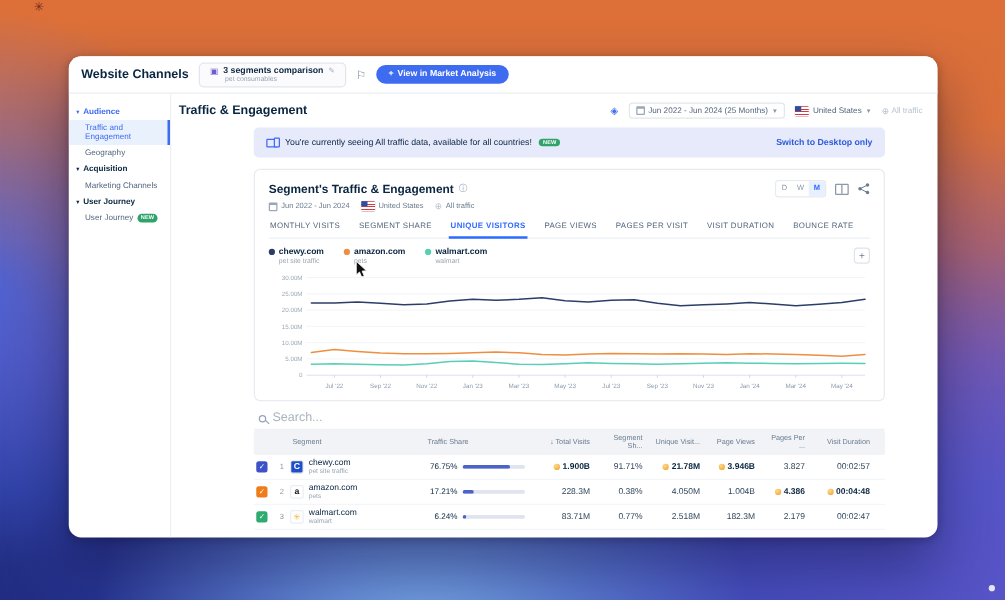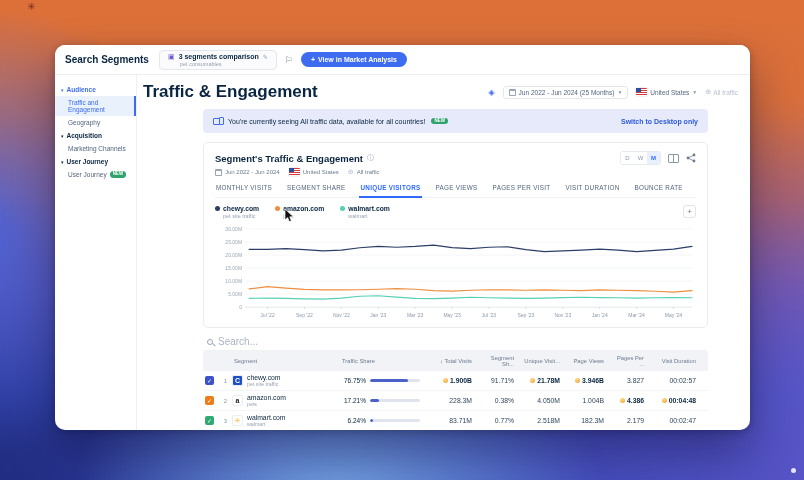--- a/index.html
+++ b/index.html
@@ -39,21 +39,21 @@
   .side-head{display:flex;align-items:center;gap:3px;padding:3px 6px;font-size:6.5px;font-weight:bold;color:#092540;cursor:pointer}
   .side-head.active{color:#3e6cf0}
   .side-head .chev{font-size:5px;color:inherit}
   .side-item{display:flex;align-items:center;gap:3px;padding:3px 4px 3px 13px;font-size:6.5px;color:#54657e;cursor:pointer}
   .side-item.active{color:#3e6cf0;background:#e9f1fd;border-right:2px solid #3e6cf0}
   .badge{background:#2fa36b;color:#fff;font-size:4.5px;font-weight:bold;border-radius:999px;padding:1px 3px;line-height:1}
 
   
   .main{flex:1;position:relative;overflow:hidden}
   .mhead{display:flex;align-items:center;justify-content:space-between;padding:7px 12px 0 6px}
-  .mtitle{font-size:17px;font-weight:bold;color:#092540}
+  .mtitle{font-size:10px;font-weight:bold;color:#092540}
   .mmeta{display:flex;align-items:center;gap:8px;font-size:6.5px;color:#54657e}
   .gem{color:#3e6cf0;font-size:8px}
   .pillbox{display:flex;align-items:center;gap:3px;border:1px solid #e3e6ec;border-radius:3px;padding:2px 5px;cursor:pointer;background:#fff}
   .cal{width:7px;height:7px;border:1px solid #9aa6b8;border-top:2.5px solid #9aa6b8;border-radius:1px;display:inline-block}
   .chev{font-size:5px;color:#8a98a8}
   .flagsel{display:flex;align-items:center;gap:3px;cursor:pointer}
   .us-flag{width:11px;height:8px;border-radius:1px;background:repeating-linear-gradient(180deg,#d23b3b 0 1px,#fff 1px 2px);position:relative;box-shadow:0 0 0 .5px #dfe3ea;display:inline-block}
   .us-flag::before{content:"";position:absolute;left:0;top:0;width:5px;height:4px;background:#2b4fa0}
   .alltraffic{display:flex;align-items:center;gap:2px;color:#b9c2cf}
   .globe{font-size:7px;color:#b9c2cf}
@@ -124,21 +124,21 @@
 </style>
 </head>
 <body>
 
 <span class="desk-glyph">✳</span>
 <span class="desk-dot"></span>
 
 <div class="window">
 
   <div class="topbar">
-    <div class="app-title">Search Segments</div>
+    <div class="app-title">Website Channels</div>
     <div class="comp-pill">
       <div class="comp-row">
         <span class="comp-ic">▣</span>
         <span class="comp-title">3 segments comparison</span>
         <span class="pencil">✎</span>
       </div>
       <div class="comp-sub">pet consumables</div>
     </div>
     <button class="flag-btn">⚐</button>
     <button class="ma-btn">

